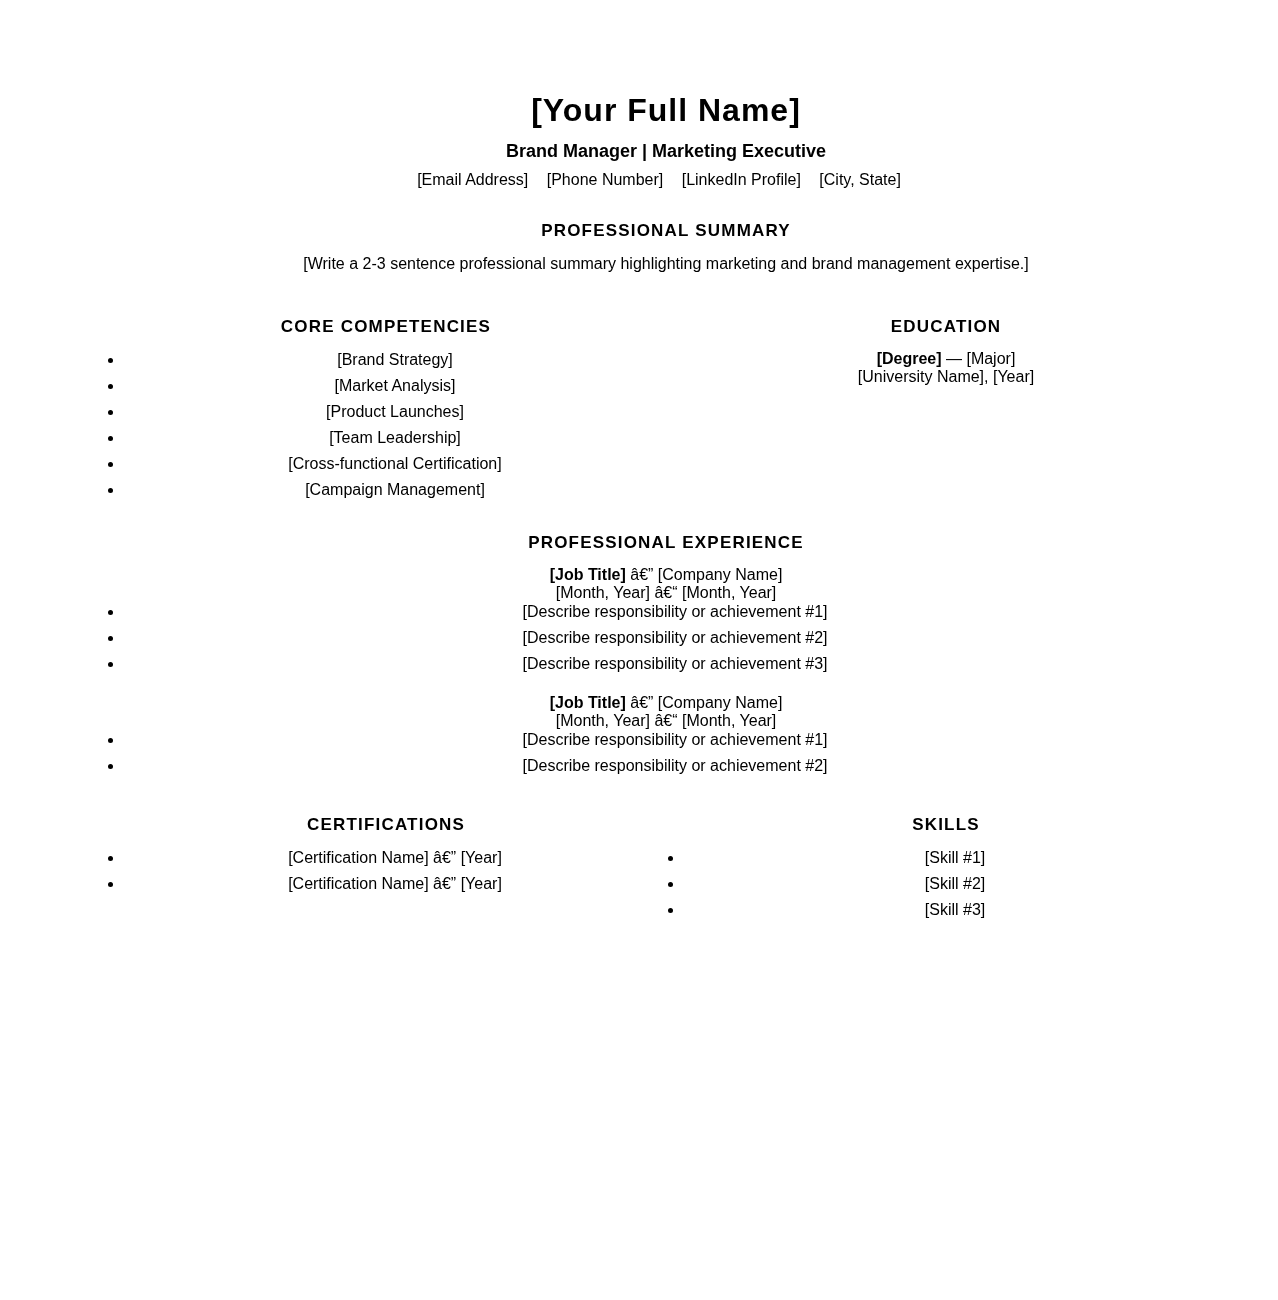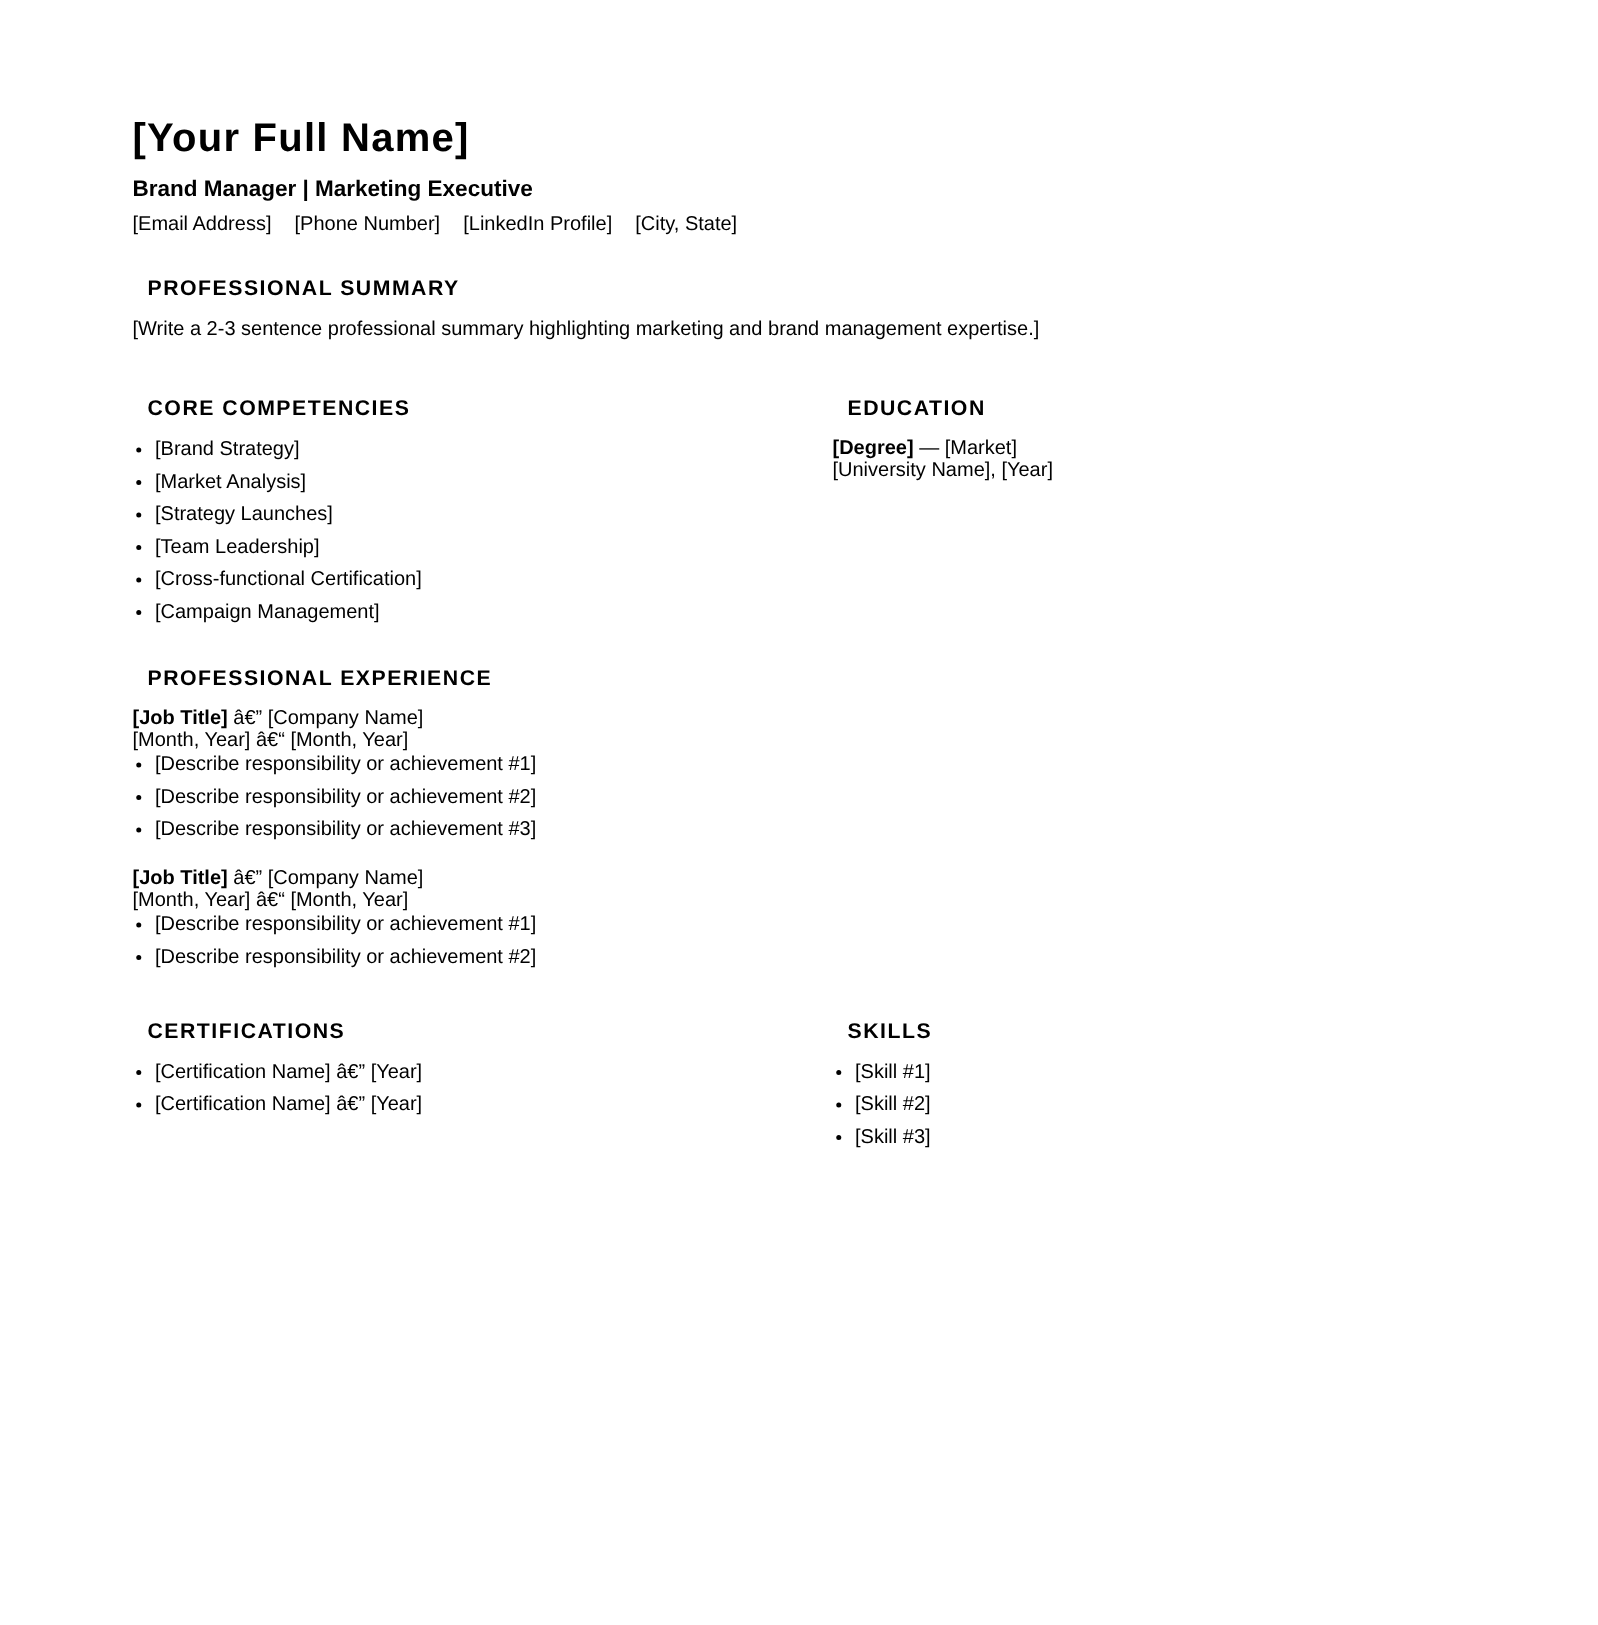--- a/index.html
+++ b/index.html
@@ -1,20 +1,20 @@
 <!DOCTYPE html>
 <html><head>
 <meta charset="utf-8">
 <style>
   html, body { margin: 0; padding: 0; background: #ffffff; }
   body {
     width: 1278px; height: 1300px; position: relative;
     font-family: "Liberation Sans", sans-serif; color: #000; font-size: 16px;
   }
-  .page { position: absolute; left: 106px; top: 88px; width: 1120px; }
+  .page { position: absolute; left: 106px; top: 88px; width: 1120px; text-align: center; }
   .name { font-size: 32px; font-weight: bold; letter-spacing: 1px; margin: 0; line-height: 44px; }
   .title { font-size: 18px; font-weight: bold; margin: 8px 0 0 0; line-height: 22px; }
   .contact { margin-top: 8px; font-size: 16px; line-height: 20px; }
   .contact span { margin-right: 14px; }
   .section-h { font-size: 17px; font-weight: bold; letter-spacing: 1.2px; margin: 12px; line-height: 22px; }
   p.summary { margin: 10px 0 0 0; line-height: 20px; }
   ul { margin: 0; padding-left: 18px; }
   ul li { line-height: 20px; margin-bottom: 6px; }
   .row { display: flex; }
   .col-left { width: 560px; }
@@ -40,30 +40,30 @@
     <h2 class="section-h">PROFESSIONAL SUMMARY</h2>
     <p class="summary">[Write a 2-3 sentence professional summary highlighting marketing and brand management expertise.]</p>
   </div>
 
   <div class="row" style="margin-top:30px">
     <div class="col-left">
       <h2 class="section-h">CORE COMPETENCIES</h2>
       <ul style="margin-top:10px">
         <li>[Brand Strategy]</li>
         <li>[Market Analysis]</li>
-        <li>[Strategy Launches]</li>
+        <li>[Product Launches]</li>
         <li>[Team Leadership]</li>
         <li>[Cross-functional Certification]</li>
         <li>[Campaign Management]</li>
       </ul>
     </div>
     <div class="col-right">
       <h2 class="section-h">EDUCATION</h2>
       <div class="edu">
-        <b>[Degree]</b><span> — [Market]</span><br>
+        <b>[Degree]</b><span> — [Major]</span><br>
         <span>[University Name], [Year]</span>
       </div>
     </div>
   </div>
 
   <div style="margin-top:26px">
     <h2 class="section-h">PROFESSIONAL EXPERIENCE</h2>
     <div class="job">
       <b>[Job Title]</b><span> â€” [Company Name]</span><br>
       <span>[Month, Year] â€“ [Month, Year]</span>

